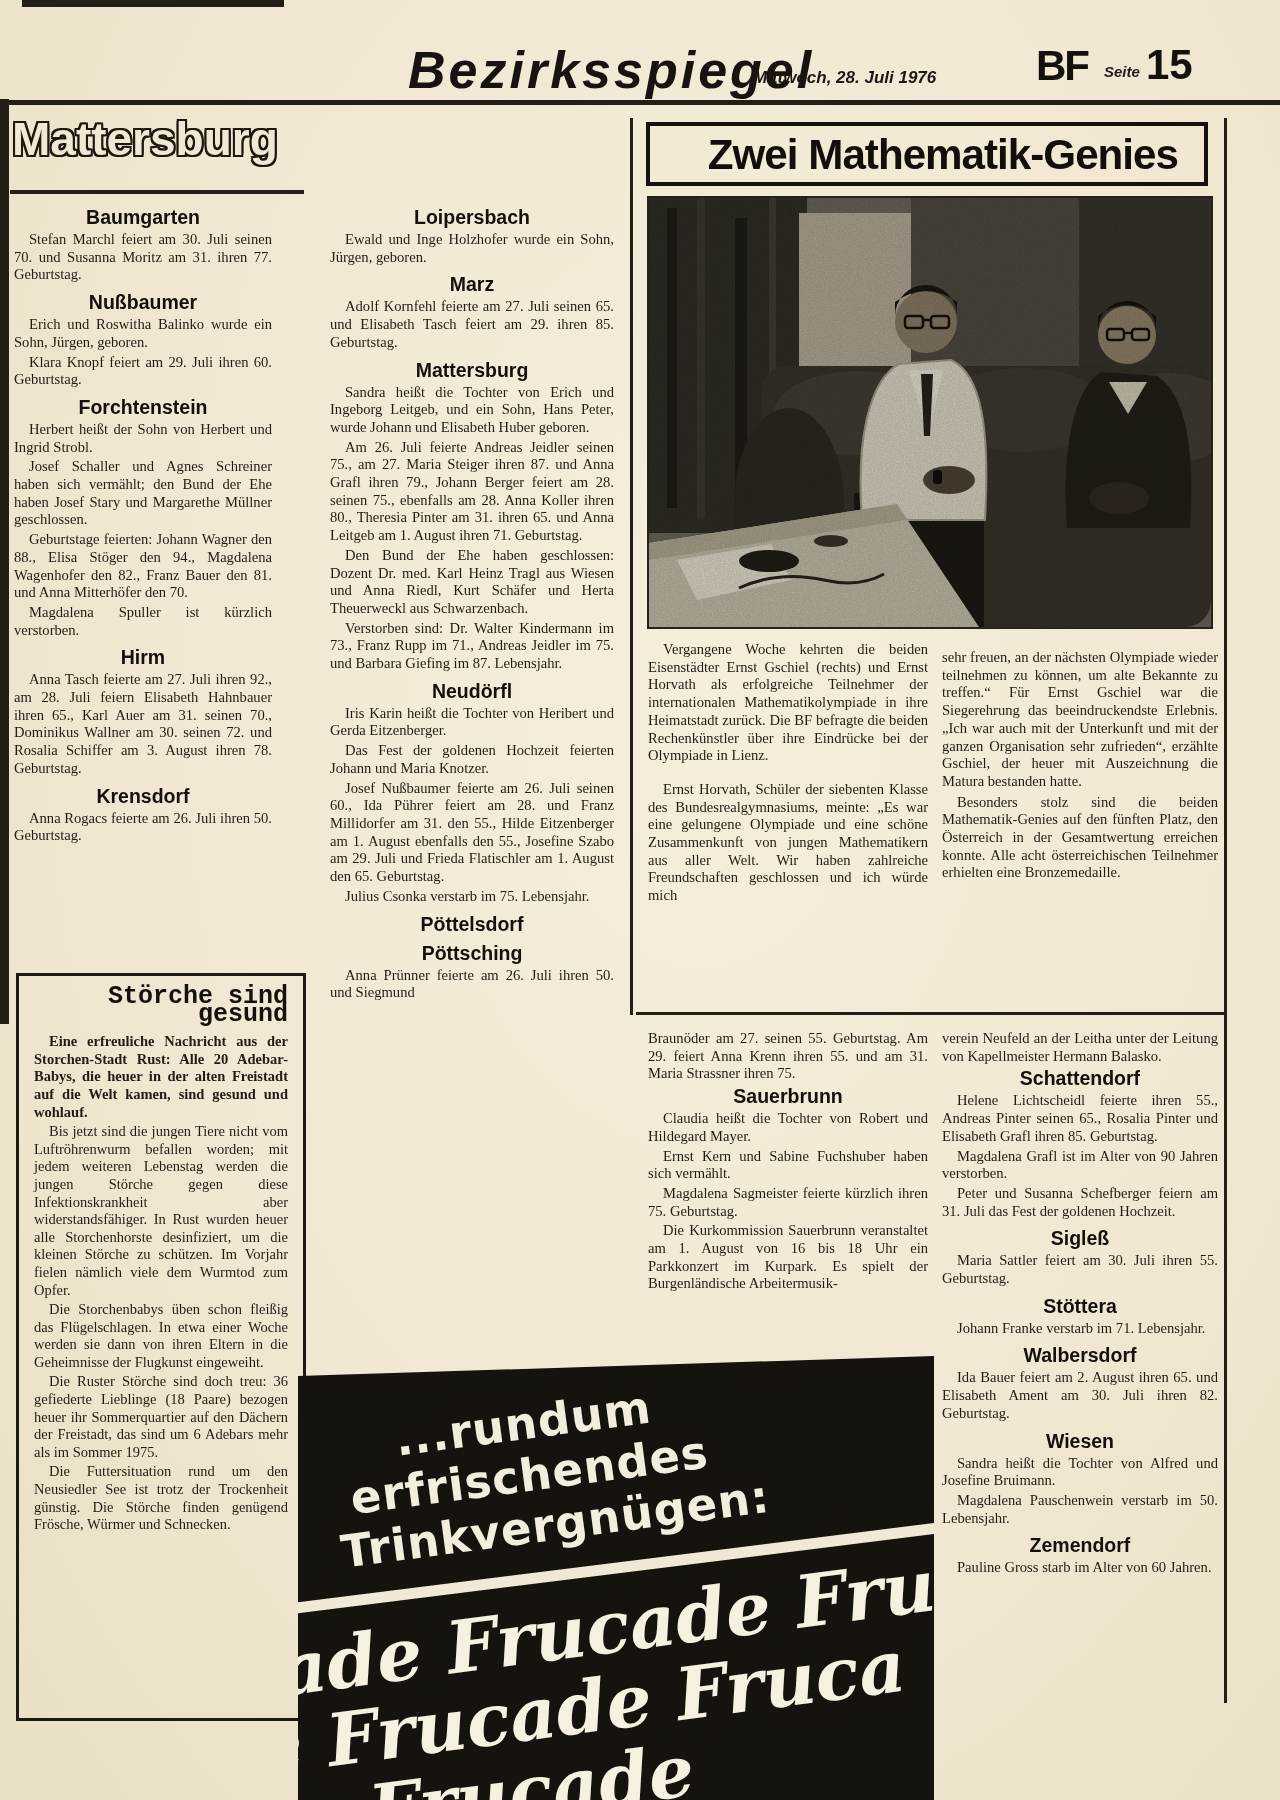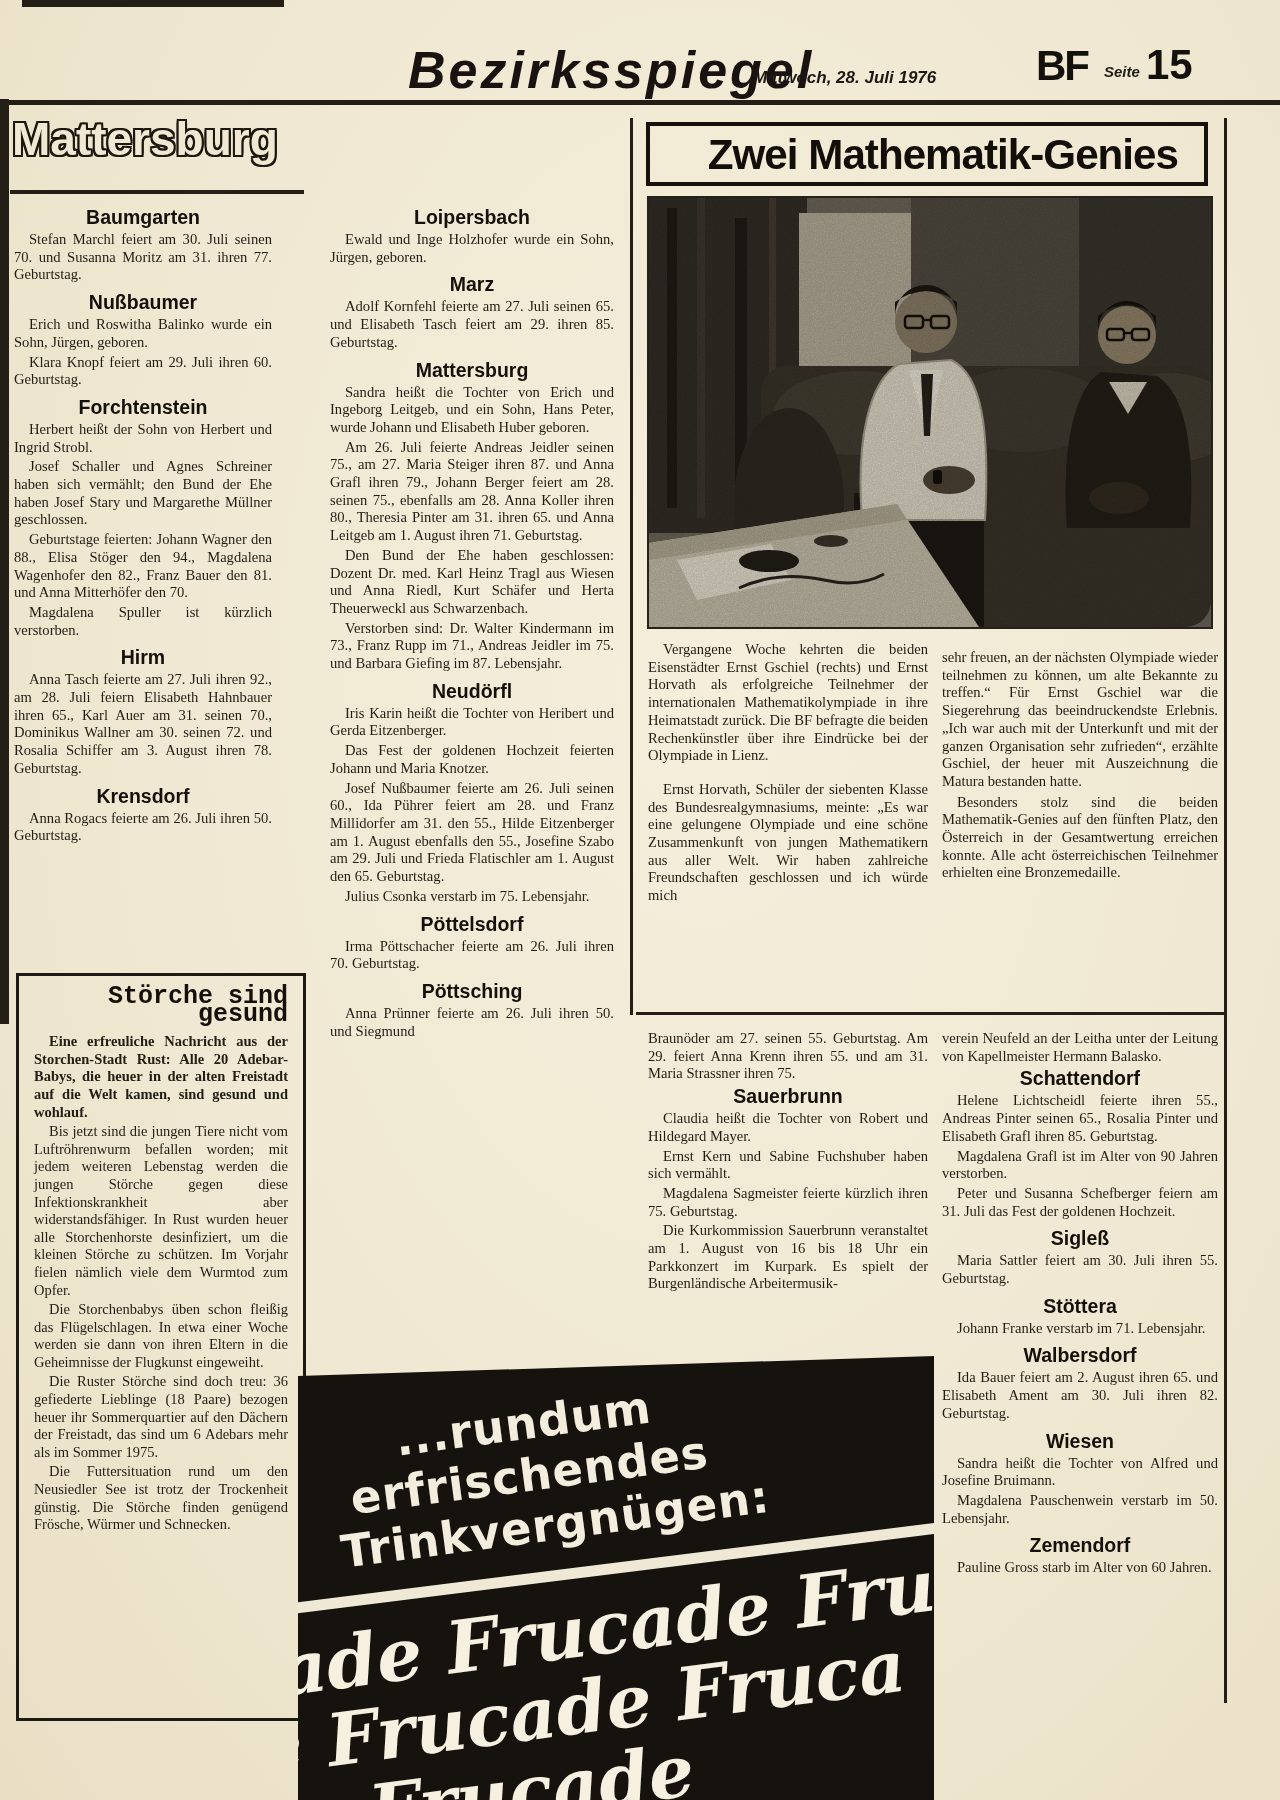--- a/index.html
+++ b/index.html
@@ -144,21 +144,20 @@
       <p class="para">Sandra heißt die Tochter von Erich und Ingeborg Leitgeb, und ein Sohn, Hans Peter, wurde Johann und Elisabeth Huber geboren.</p>
       <p class="para">Am 26. Juli feierte Andreas Jeidler seinen 75., am 27. Maria Steiger ihren 87. und Anna Grafl ihren 79., Johann Berger feiert am 28. seinen 75., ebenfalls am 28. Anna Koller ihren 80., Theresia Pinter am 31. ihren 65. und Anna Leitgeb am 1. August ihren 71. Geburtstag.</p>
       <p class="para">Den Bund der Ehe haben geschlossen: Dozent Dr. med. Karl Heinz Tragl aus Wiesen und Anna Riedl, Kurt Schäfer und Herta Theuerweckl aus Schwarzenbach.</p>
       <p class="para">Verstorben sind: Dr. Walter Kindermann im 73., Franz Rupp im 71., Andreas Jeidler im 75. und Barbara Giefing im 87. Lebensjahr.</p>
       <h3 class="sec">Neudörfl</h3>
       <p class="para">Iris Karin heißt die Tochter von Heribert und Gerda Eitzenberger.</p>
       <p class="para">Das Fest der goldenen Hochzeit feierten Johann und Maria Knotzer.</p>
       <p class="para">Josef Nußbaumer feierte am 26. Juli seinen 60., Ida Pührer feiert am 28. und Franz Millidorfer am 31. den 55., Hilde Eitzenberger am 1. August ebenfalls den 55., Josefine Szabo am 29. Juli und Frieda Flatischler am 1. August den 65. Geburtstag.</p>
       <p class="para">Julius Csonka verstarb im 75. Lebensjahr.</p>
       <h3 class="sec">Pöttelsdorf</h3>
-      <p class="para">Irma Pöttschacher feierte am 26. Juli ihren 70. Geburtstag.</p>
       <h3 class="sec">Pöttsching</h3>
       <p class="para">Anna Prünner feierte am 26. Juli ihren 50. und Siegmund</p>
     </div>
 
   <div class="abs" id="stork-box">
     <div id="stork-title">Störche sind gesund</div>
     <p class="para bold">Eine erfreuliche Nachricht aus der Storchen-Stadt Rust: Alle 20 Adebar-Babys, die heuer in der alten Freistadt auf die Welt kamen, sind gesund und wohlauf.</p>
     <div id="stork-paras">
         <p class="para">Bis jetzt sind die jungen Tiere nicht vom Luftröhrenwurm befallen worden; mit jedem weiteren Lebenstag werden die jungen Störche gegen diese Infektionskrankheit aber widerstandsfähiger. In Rust wurden heuer alle Storchenhorste desinfiziert, um die kleinen Störche zu schützen. Im Vorjahr fielen nämlich viele dem Wurmtod zum Opfer.</p>
         <p class="para">Die Storchenbabys üben schon fleißig das Flügelschlagen. In etwa einer Woche werden sie dann von ihren Eltern in die Geheimnisse der Flugkunst eingeweiht.</p>

